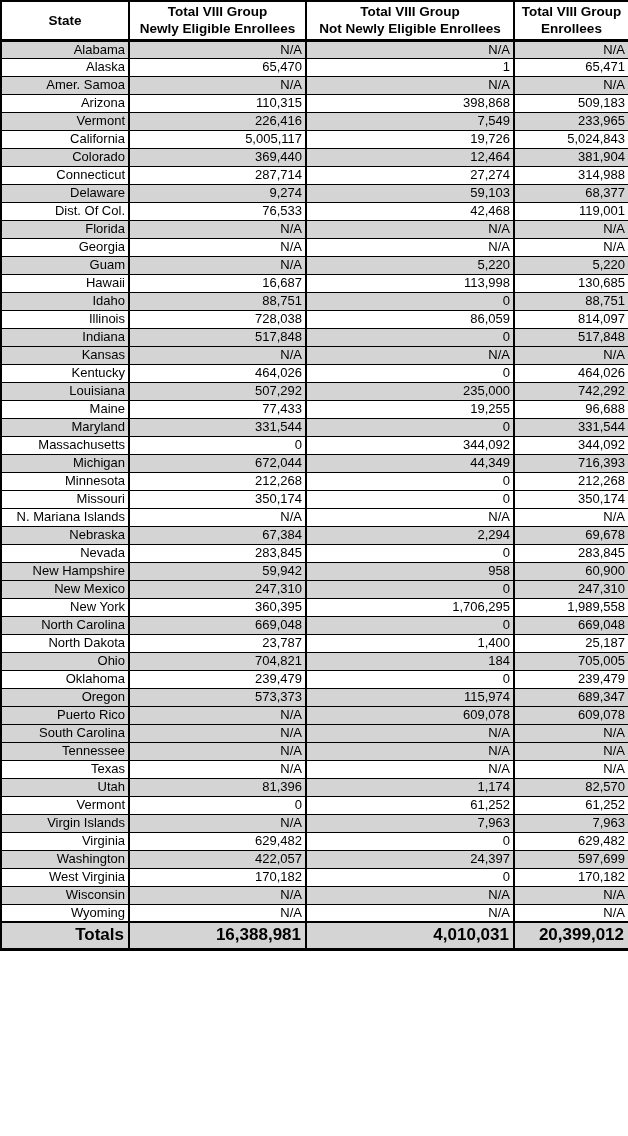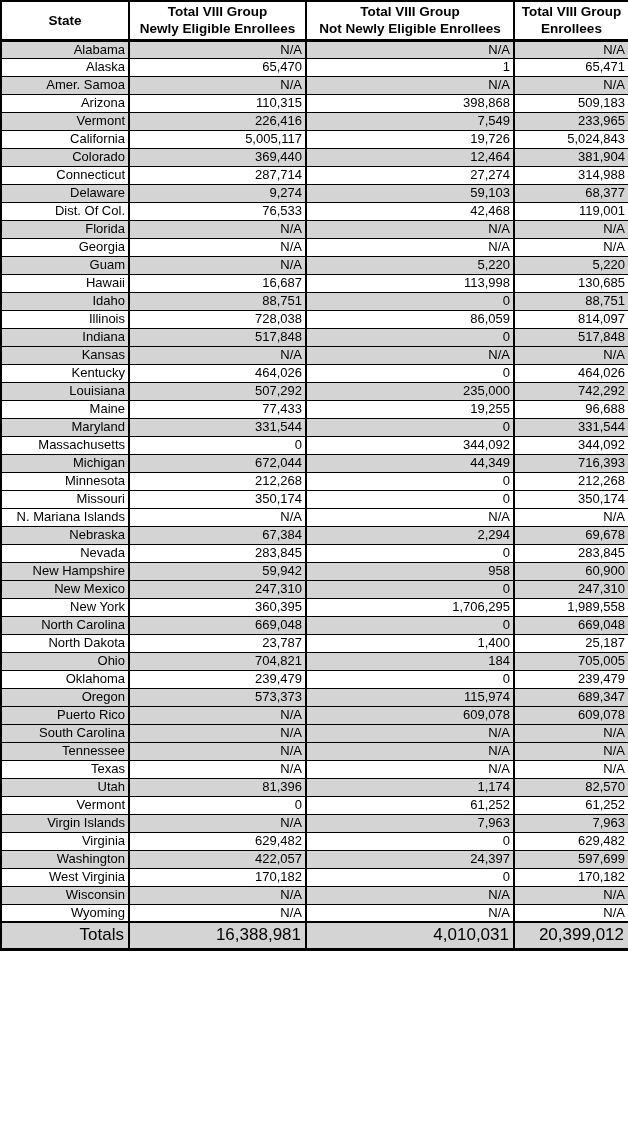--- a/index.html
+++ b/index.html
@@ -41,21 +41,21 @@
     text-align: right;
     vertical-align: middle;
     padding: 0 3px 0 0;
     background: #ffffff;
   }
   tbody tr.shaded td {
     background: #d4d4d4;
   }
   tfoot td {
     background: #d4d4d4;
-    font-weight: normal;
+    font-weight: bold;
     font-size: 17px;
     line-height: 22px;
     height: 27px;
     text-align: right;
     vertical-align: middle;
     padding: 0 4px 1px 0;
     border-top: 2px solid #000;
     border-bottom: 3px solid #000;
   }
 </style>

